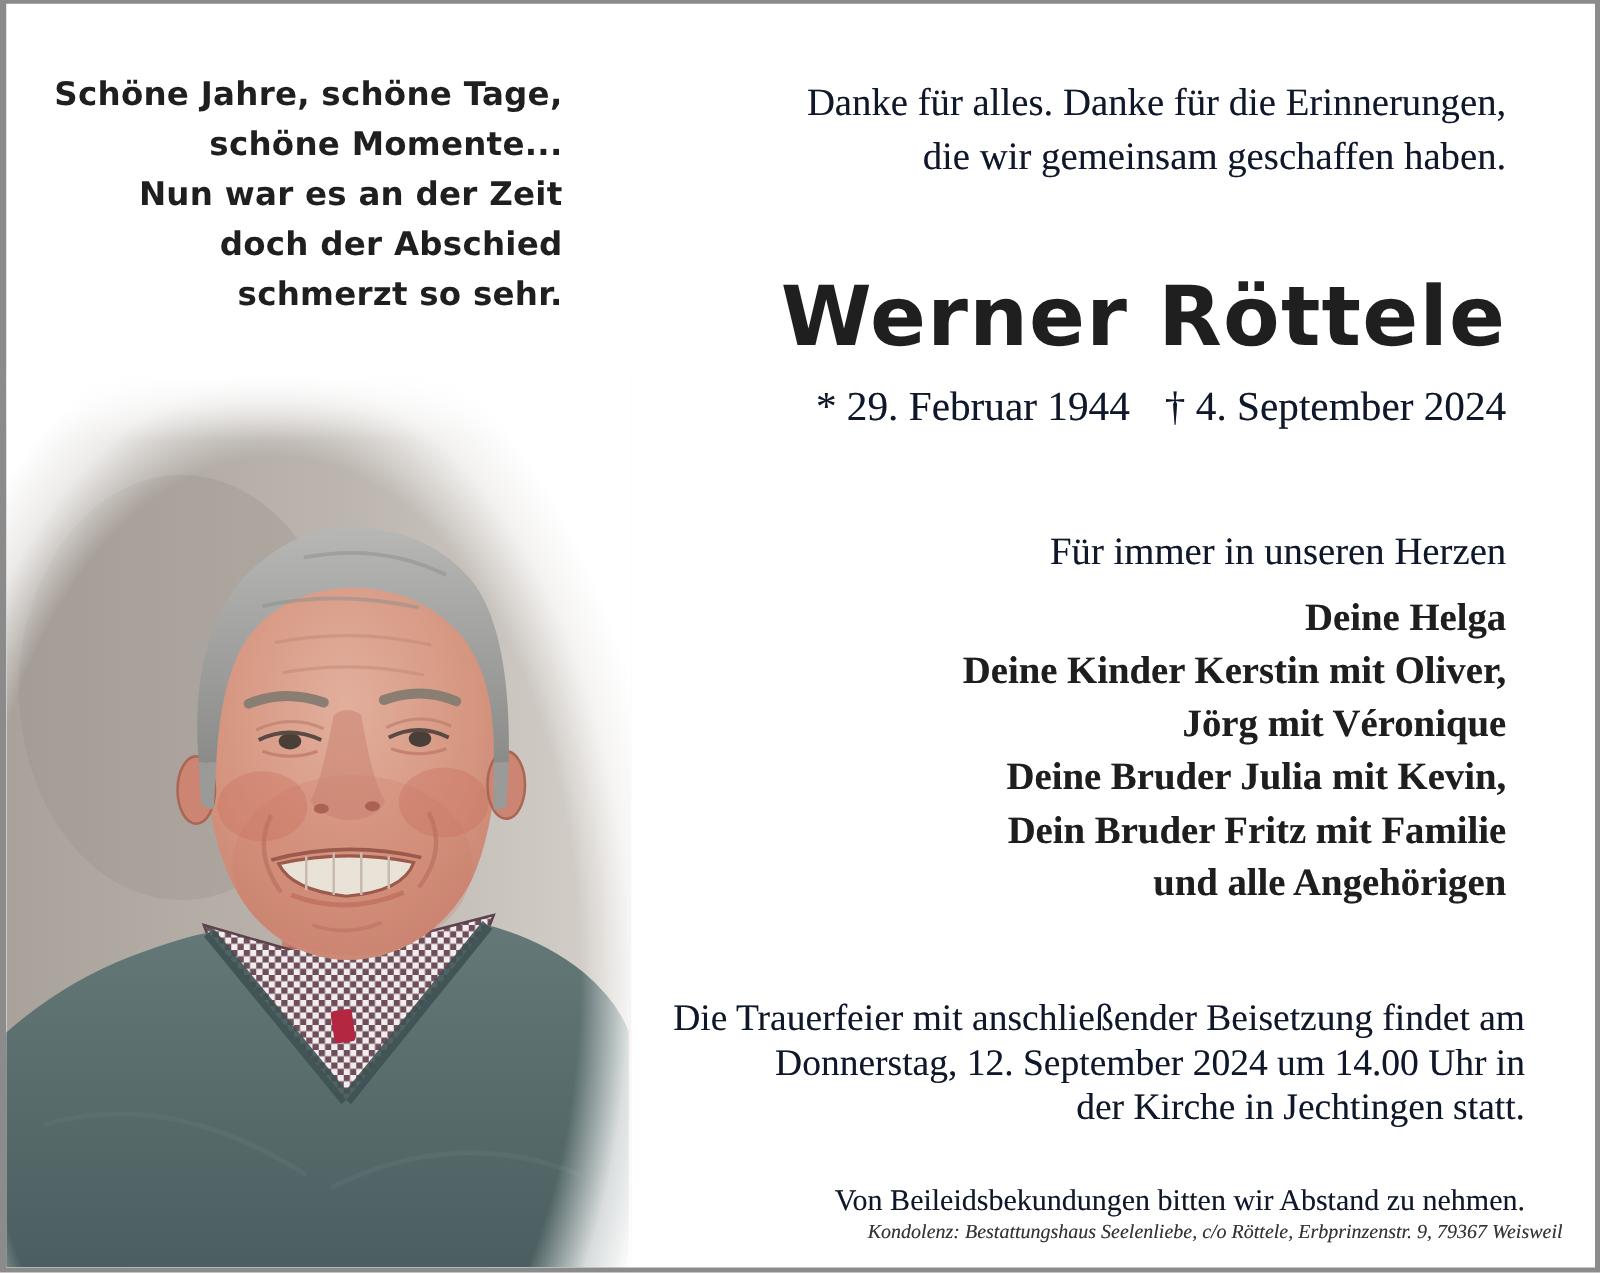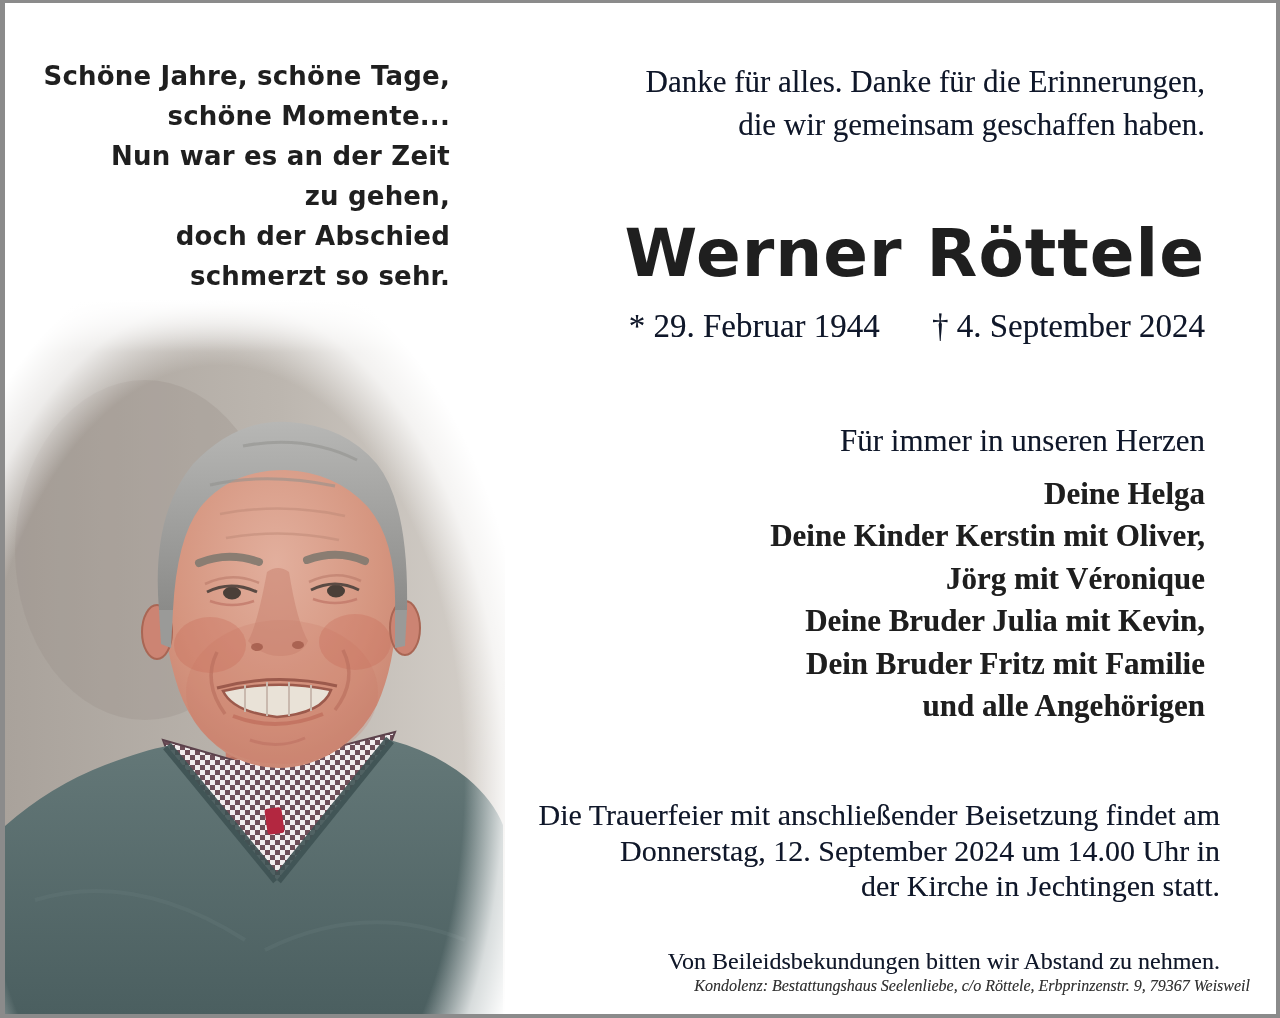--- a/index.html
+++ b/index.html
@@ -45,21 +45,21 @@
   }
   .name {
     left: 485px; top: 205px; width: 715px;
     font-size: 66px; line-height: 92px; font-weight: 700;
     letter-spacing: 1px;
   }
   .dates {
     left: 485px; top: 301px; width: 715px;
     font-size: 33px; line-height: 44px;
   }
-  .dates .birth { margin-right: 52px; }
+  .dates .birth { margin-right: 28px; }
   .dedication {
     left: 485px; top: 417px; width: 715px;
     font-size: 31px; line-height: 42px;
   }
   .family {
     left: 485px; top: 470px; width: 715px;
     font-size: 31px; line-height: 42.4px; font-weight: 700;
     color: #1e1e1e;
   }
   .service {
@@ -188,21 +188,20 @@
 
         <rect x="0" y="0" width="500" height="52" fill="url(#topFade)"></rect>
         <rect x="0" y="0" width="500" height="714" fill="url(#vignette)"></rect>
       </svg>
     </div>
 
     <div class="block poem script">
       <div>Schöne Jahre, schöne Tage,</div>
       <div>schöne Momente...</div>
       <div>Nun war es an der Zeit</div>
-      <div>zu gehen,</div>
       <div>doch der Abschied</div>
       <div>schmerzt so sehr.</div>
     </div>
 
     <div class="block thanks serif">
       <div>Danke für alles. Danke für die Erinnerungen,</div>
       <div>die wir gemeinsam geschaffen haben.</div>
     </div>
 
     <div class="block name script">Werner Röttele</div>

